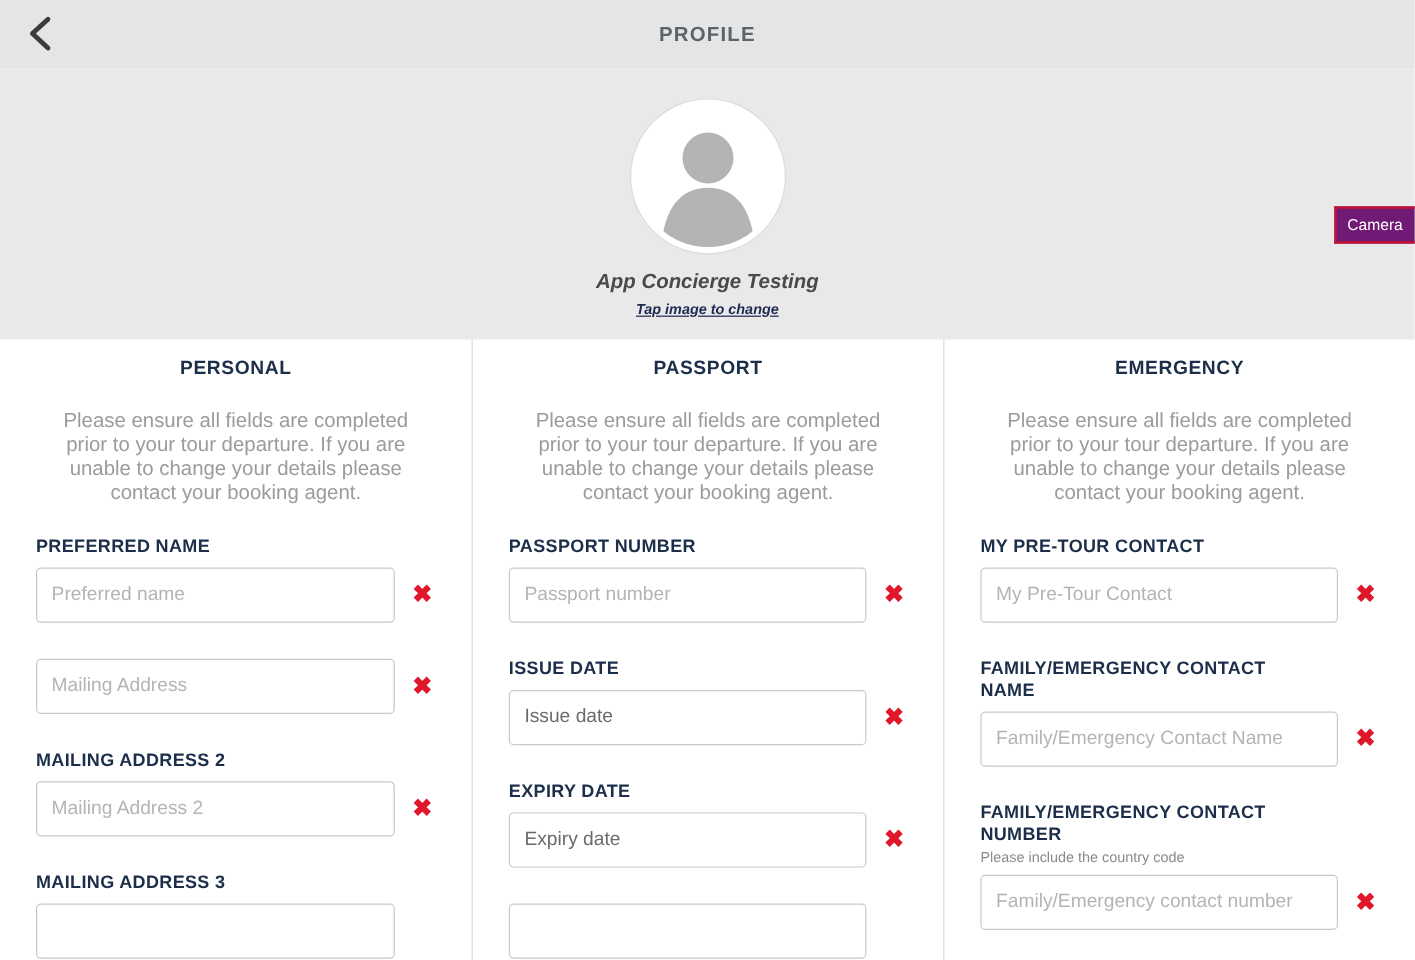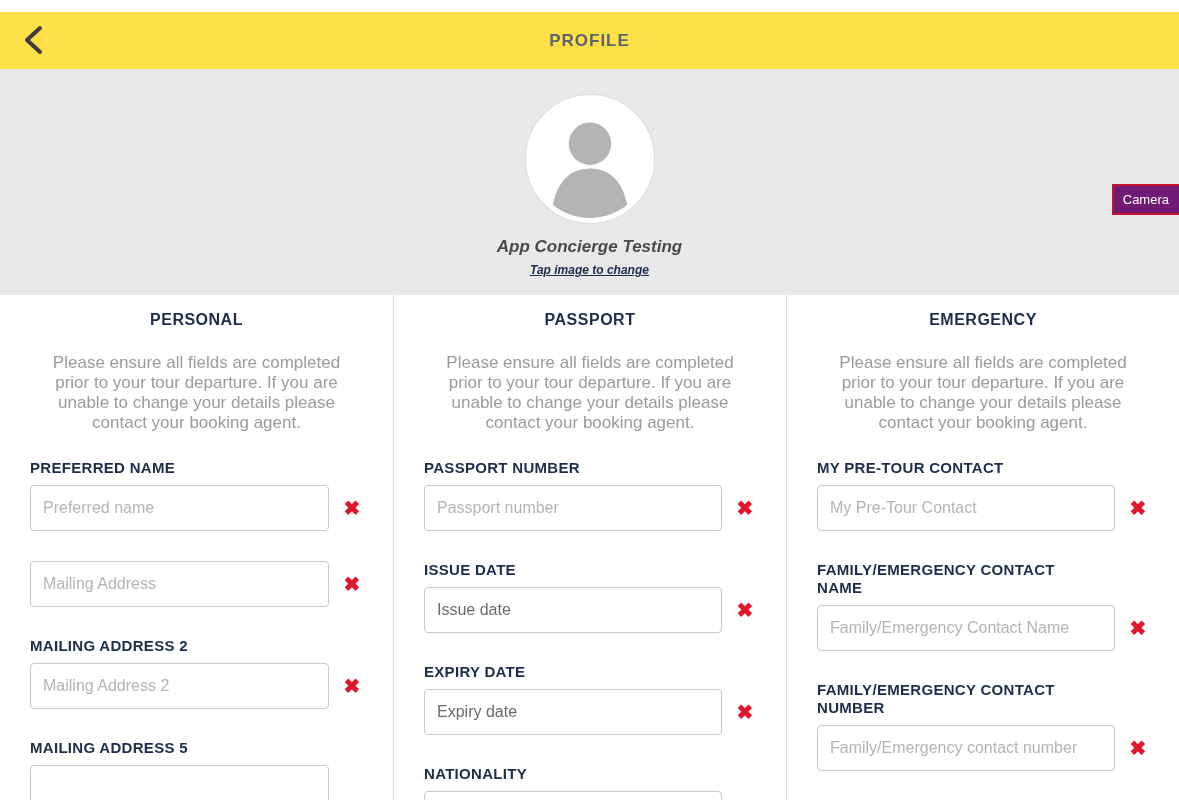--- a/index.html
+++ b/index.html
@@ -7,24 +7,23 @@
   body {
     font-family: "Liberation Sans", sans-serif;
     background: #ffffff;
     color: #333;
   }
 
   
   .header {
     position: relative;
     height: 57px;
-    background: #fde047;
+    background: #e5e5e5;
     display: flex;
     align-items: center;
-    margin-top: 12px;
   }
   .back-button {
     position: absolute;
     left: 14px;
     top: 10px;
     width: 38px;
     height: 38px;
     background: none;
     border: none;
     cursor: pointer;
@@ -213,21 +212,21 @@
   <div class="field">
     <label class="field-label">MAILING ADDRESS 2</label>
 
     <div class="field-row">
       <input type="text" class="text-input" placeholder="Mailing Address 2" style="">
       <span class="invalid-x">✖</span>
     </div>
   </div>
 
   <div class="field">
-    <label class="field-label">MAILING ADDRESS 5</label>
+    <label class="field-label">MAILING ADDRESS 3</label>
 
     <div class="field-row">
       <input type="text" class="text-input" placeholder="" style="">
       <span class="invalid-x" style="visibility: hidden;">✖</span>
     </div>
   </div>
 </div>
   </section>
 
   <section class="column">
@@ -255,21 +254,20 @@
   <div class="field">
     <label class="field-label">EXPIRY DATE</label>
 
     <div class="field-row">
       <input type="text" class="text-input dark-placeholder" placeholder="Expiry date" style="">
       <span class="invalid-x">✖</span>
     </div>
   </div>
 
   <div class="field">
-    <label class="field-label">NATIONALITY</label>
 
     <div class="field-row">
       <input type="text" class="text-input" placeholder="" style="">
       <span class="invalid-x" style="visibility: hidden;">✖</span>
     </div>
   </div>
 </div>
   </section>
 
   <section class="column">
@@ -289,20 +287,21 @@
     <label class="field-label">FAMILY/EMERGENCY CONTACT NAME</label>
 
     <div class="field-row">
       <input type="text" class="text-input" placeholder="Family/Emergency Contact Name" style="">
       <span class="invalid-x">✖</span>
     </div>
   </div>
 
   <div class="field">
     <label class="field-label">FAMILY/EMERGENCY CONTACT NUMBER</label>
+    <div class="field-hint">Please include the country code</div>
     <div class="field-row">
       <input type="text" class="text-input" placeholder="Family/Emergency contact number" style="">
       <span class="invalid-x">✖</span>
     </div>
   </div>
 </div>
   </section>
 </div>
 
 </body></html>

